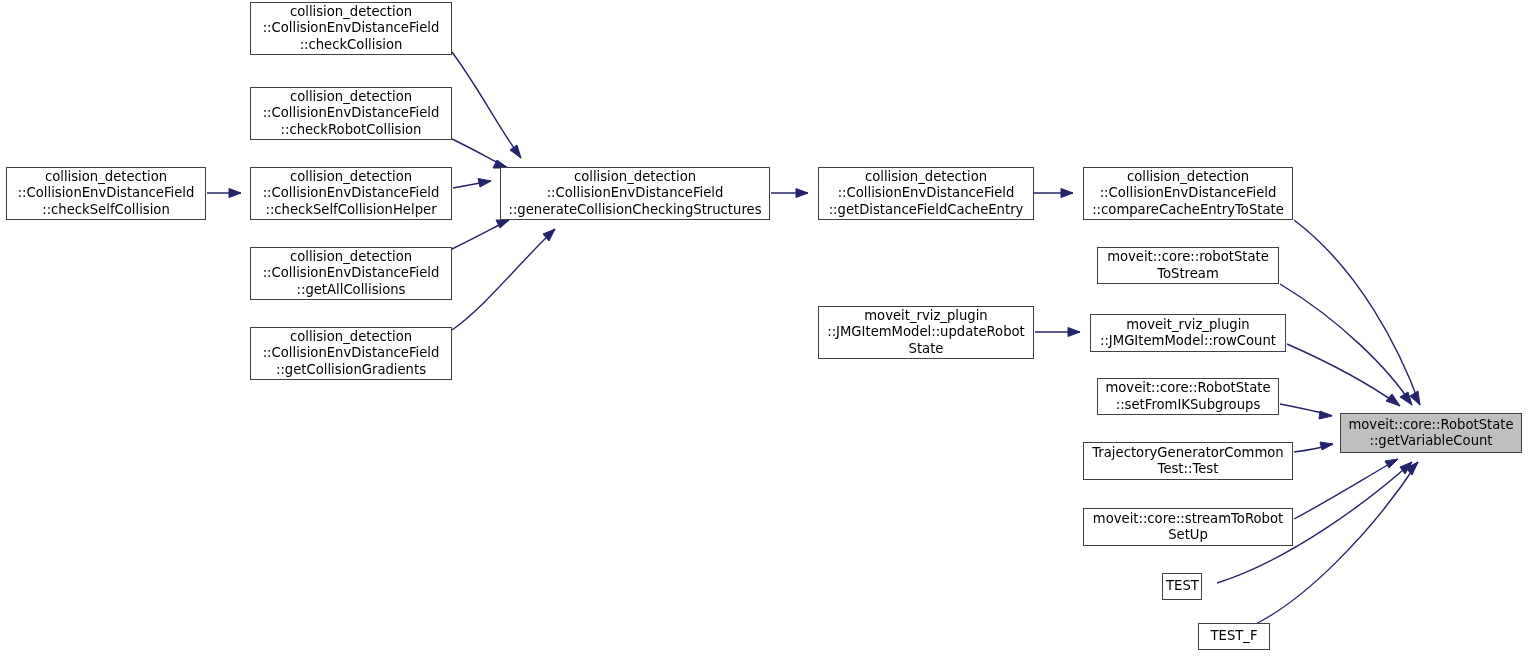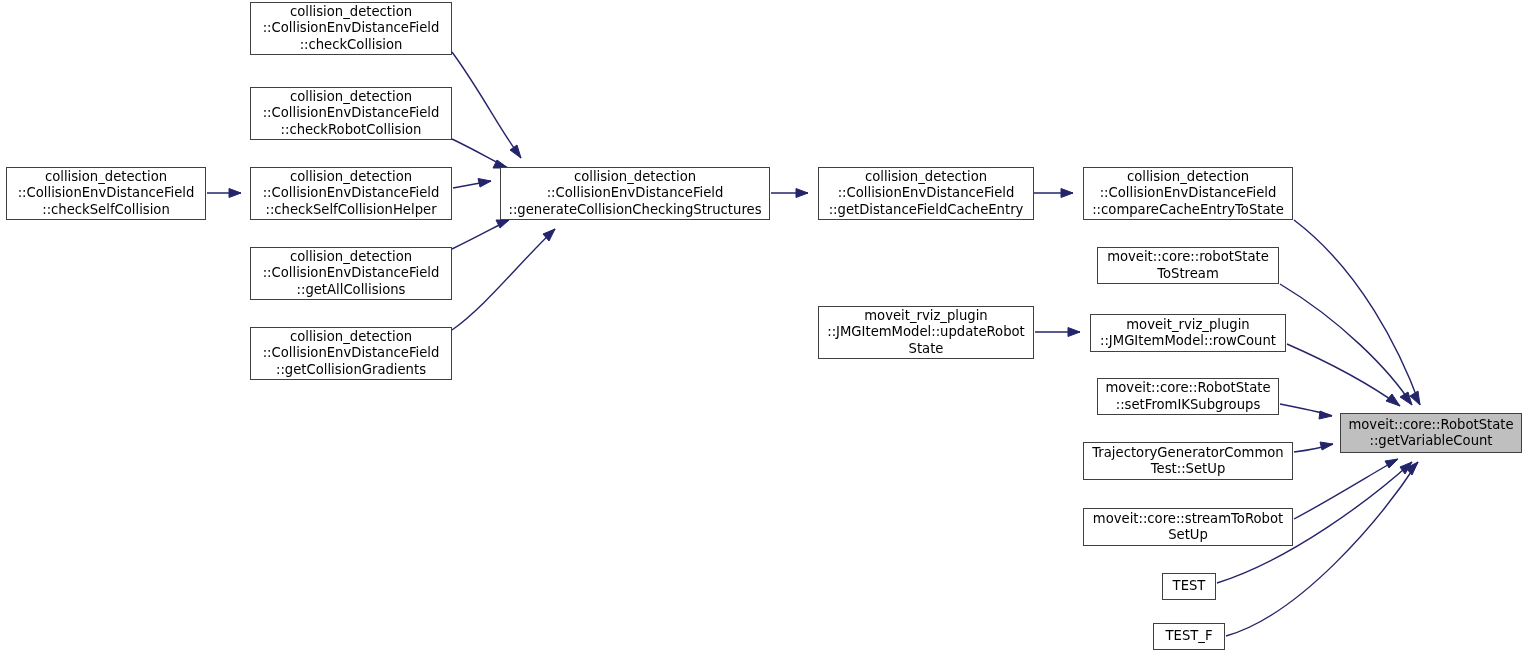--- a/index.html
+++ b/index.html
@@ -122,22 +122,22 @@
       <div class="node" style="left: 1083px; top: 167px; width: 210px; height: 53px;"><span>collision_detection
 ::CollisionEnvDistanceField
 ::compareCacheEntryToState</span></div>
       <div class="node" style="left: 1097px; top: 247px; width: 182px; height: 37px;"><span>moveit::core::robotState
 ToStream</span></div>
       <div class="node" style="left: 1090px; top: 314px; width: 196px; height: 38px;"><span>moveit_rviz_plugin
 ::JMGItemModel::rowCount</span></div>
       <div class="node" style="left: 1097px; top: 378px; width: 182px; height: 37px;"><span>moveit::core::RobotState
 ::setFromIKSubgroups</span></div>
       <div class="node" style="left: 1083px; top: 442px; width: 210px; height: 38px;"><span>TrajectoryGeneratorCommon
-Test::SetUp</span></div>
+Test::Test</span></div>
       <div class="node" style="left: 1083px; top: 508px; width: 210px; height: 38px;"><span>moveit::core::streamToRobot
 SetUp</span></div>
-      <div class="node" style="left: 1162px; top: 573px; width: 54px; height: 27px;"><span>TEST</span></div>
-      <div class="node" style="left: 1153px; top: 623px; width: 72px; height: 27px;"><span>TEST_F</span></div>
+      <div class="node" style="left: 1162px; top: 573px; width: 40px; height: 27px;"><span>TEST</span></div>
+      <div class="node" style="left: 1198px; top: 623px; width: 72px; height: 27px;"><span>TEST_F</span></div>
       <div class="node highlight" style="left: 1340px; top: 413px; width: 182px; height: 40px;"><span>moveit::core::RobotState
 ::getVariableCount</span></div>
     </div>
 
 </div>
 
 </body></html>

